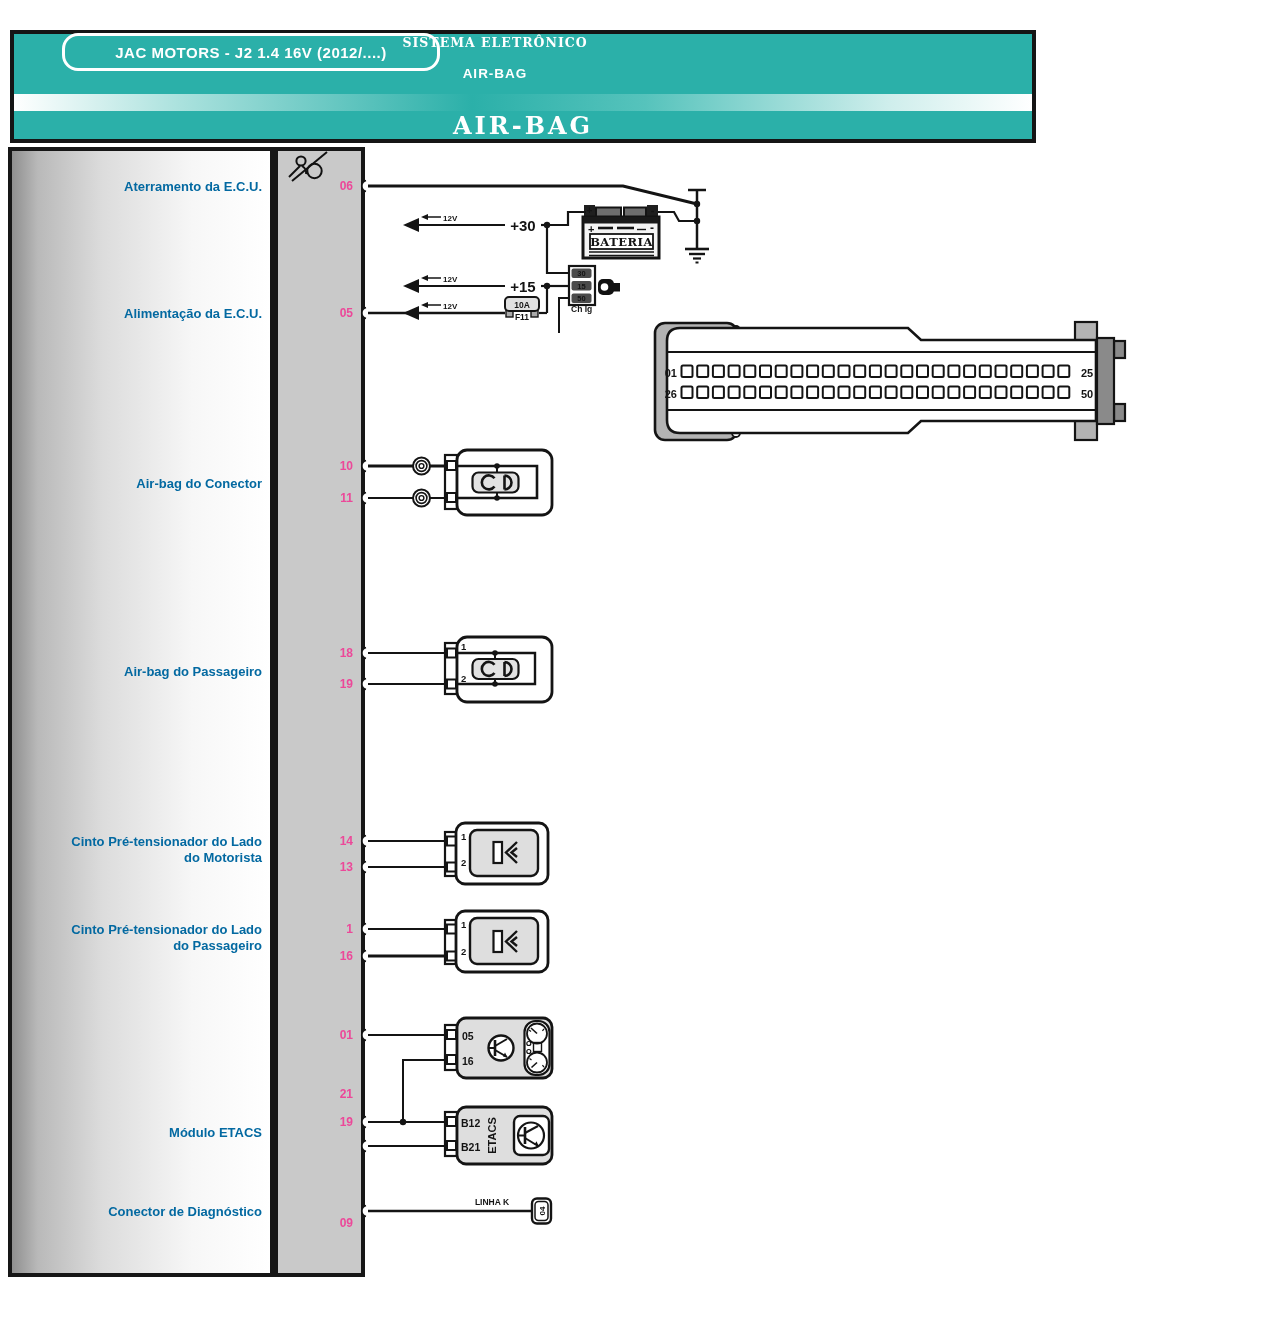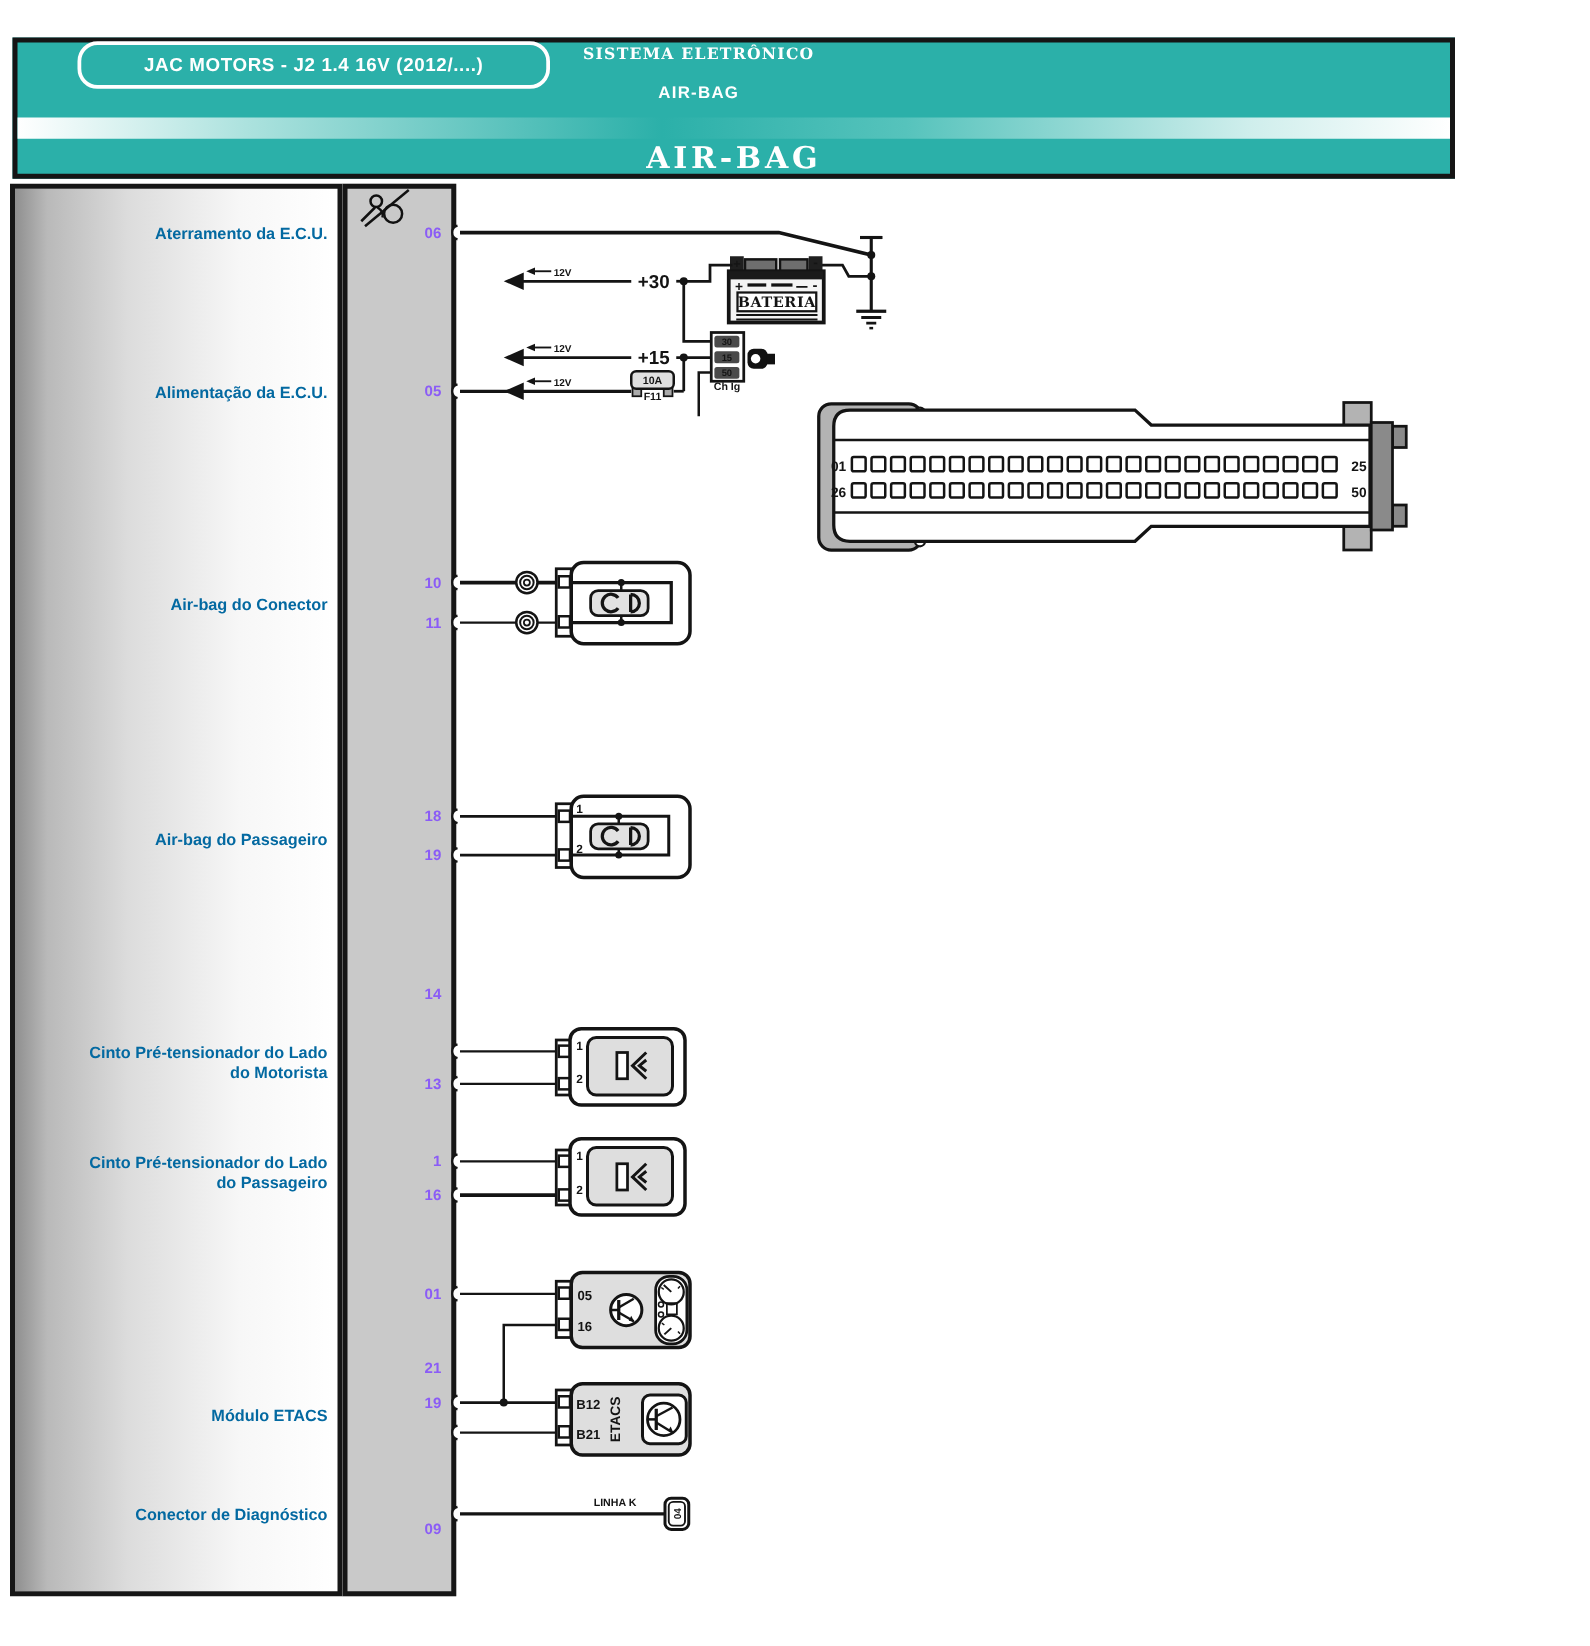--- a/index.html
+++ b/index.html
@@ -1,40 +1,40 @@
 <!DOCTYPE html>
 <html><head>
 <meta charset="utf-8">
 <style>
   html,body{margin:0;padding:0;background:#fff;}
   .page{position:relative;width:1272px;height:1317px;background:#fff;overflow:hidden;
         font-family:"Liberation Sans",sans-serif;}
   
-  .hdr{position:absolute;left:10px;top:30px;width:1154px;height:113px;
+  .hdr{position:absolute;left:10px;top:30px;width:1026px;height:113px;
        background:#2BB0A9;border:4px solid #151515;box-sizing:border-box;}
   .jac-box{position:absolute;left:48px;top:-1px;width:372px;height:32px;
        border:3.5px solid #fff;border-radius:16px;display:flex;align-items:center;justify-content:center;
        color:#fff;font-weight:bold;font-size:15px;letter-spacing:.5px;}
   .hdr-center{position:absolute;left:0;right:0;top:-2px;text-align:center;color:#fff;transform:translateX(-28px);}
   .hdr-sys1{font-family:"DejaVu Serif",serif;font-weight:bold;font-size:12.5px;letter-spacing:1px;margin-top:3px;}
   .hdr-sys2{font-weight:bold;font-size:13.5px;letter-spacing:1px;margin-top:16px;}
   .hdr-stripe{position:absolute;left:0;right:0;top:60px;height:17px;
        background:linear-gradient(90deg,#ffffff 0%,#ace2de 16%,#2BB0A9 45%,#56c3bc 62%,#cfeeec 86%,#ffffff 100%);}
   .hdr-title{position:absolute;left:0;right:0;top:77px;bottom:0;display:flex;align-items:center;justify-content:center;
        color:#fff;font-family:"DejaVu Serif",serif;font-weight:bold;font-size:24px;letter-spacing:3px;}
   
   .sidebar{position:absolute;left:8px;top:147px;width:266px;height:1130px;box-sizing:border-box;
        border:4px solid #161616;
        background:linear-gradient(90deg,#8f8f8f 0%,#b9b9b9 10%,#dcdcdc 35%,#f7f7f7 70%,#ffffff 100%);}
   .ecubar{position:absolute;left:274px;top:147px;width:91px;height:1130px;box-sizing:border-box;
        background:#c9c9c9;border:4px solid #161616;}
   .slabel{position:absolute;left:16px;width:246px;text-align:right;font-weight:bold;
        font-size:13px;line-height:15.5px;color:#0369a1;}
   .slabel .sm{font-size:10px;font-style:italic;}
-  .pin{position:absolute;left:295px;width:58px;text-align:right;font-weight:bold;font-size:12px;color:#8b5cf6;}
+  .pin{position:absolute;left:295px;width:58px;text-align:right;font-weight:bold;font-size:12px;color:#ec4899;}
   svg.overlay{position:absolute;left:0;top:0;z-index:5;}
   svg text{font-family:"Liberation Sans",sans-serif;font-weight:bold;fill:#141414;}
   .serifT{font-family:"DejaVu Serif",serif !important;}
 </style>
 </head>
 <body>
 
 <div class="page">
 
   <div class="hdr">
@@ -66,21 +66,21 @@
   </div>
   <div class="slabel" style="top:1125px">Módulo ETACS</div>
   <div class="slabel" style="top:1204px">Conector de Diagnóstico</div>
 
   <span class="pin" style="top:179px">06</span>
   <span class="pin" style="top:306px">05</span>
   <span class="pin" style="top:459px">10</span>
   <span class="pin" style="top:491px">11</span>
   <span class="pin" style="top:646px">18</span>
   <span class="pin" style="top:677px">19</span>
-  <span class="pin" style="top:788px">14</span>
+  <span class="pin" style="top:834px">14</span>
   <span class="pin" style="top:860px">13</span>
   <span class="pin" style="top:922px">1</span>
   <span class="pin" style="top:949px">16</span>
   <span class="pin" style="top:1028px">01</span>
   <span class="pin" style="top:1115px">19</span>
   <span class="pin" style="top:1087px">21</span>
   <span class="pin" style="top:1216px">09</span>
 
   <svg class="overlay" width="1272" height="1317" viewBox="0 0 1272 1317">
 

